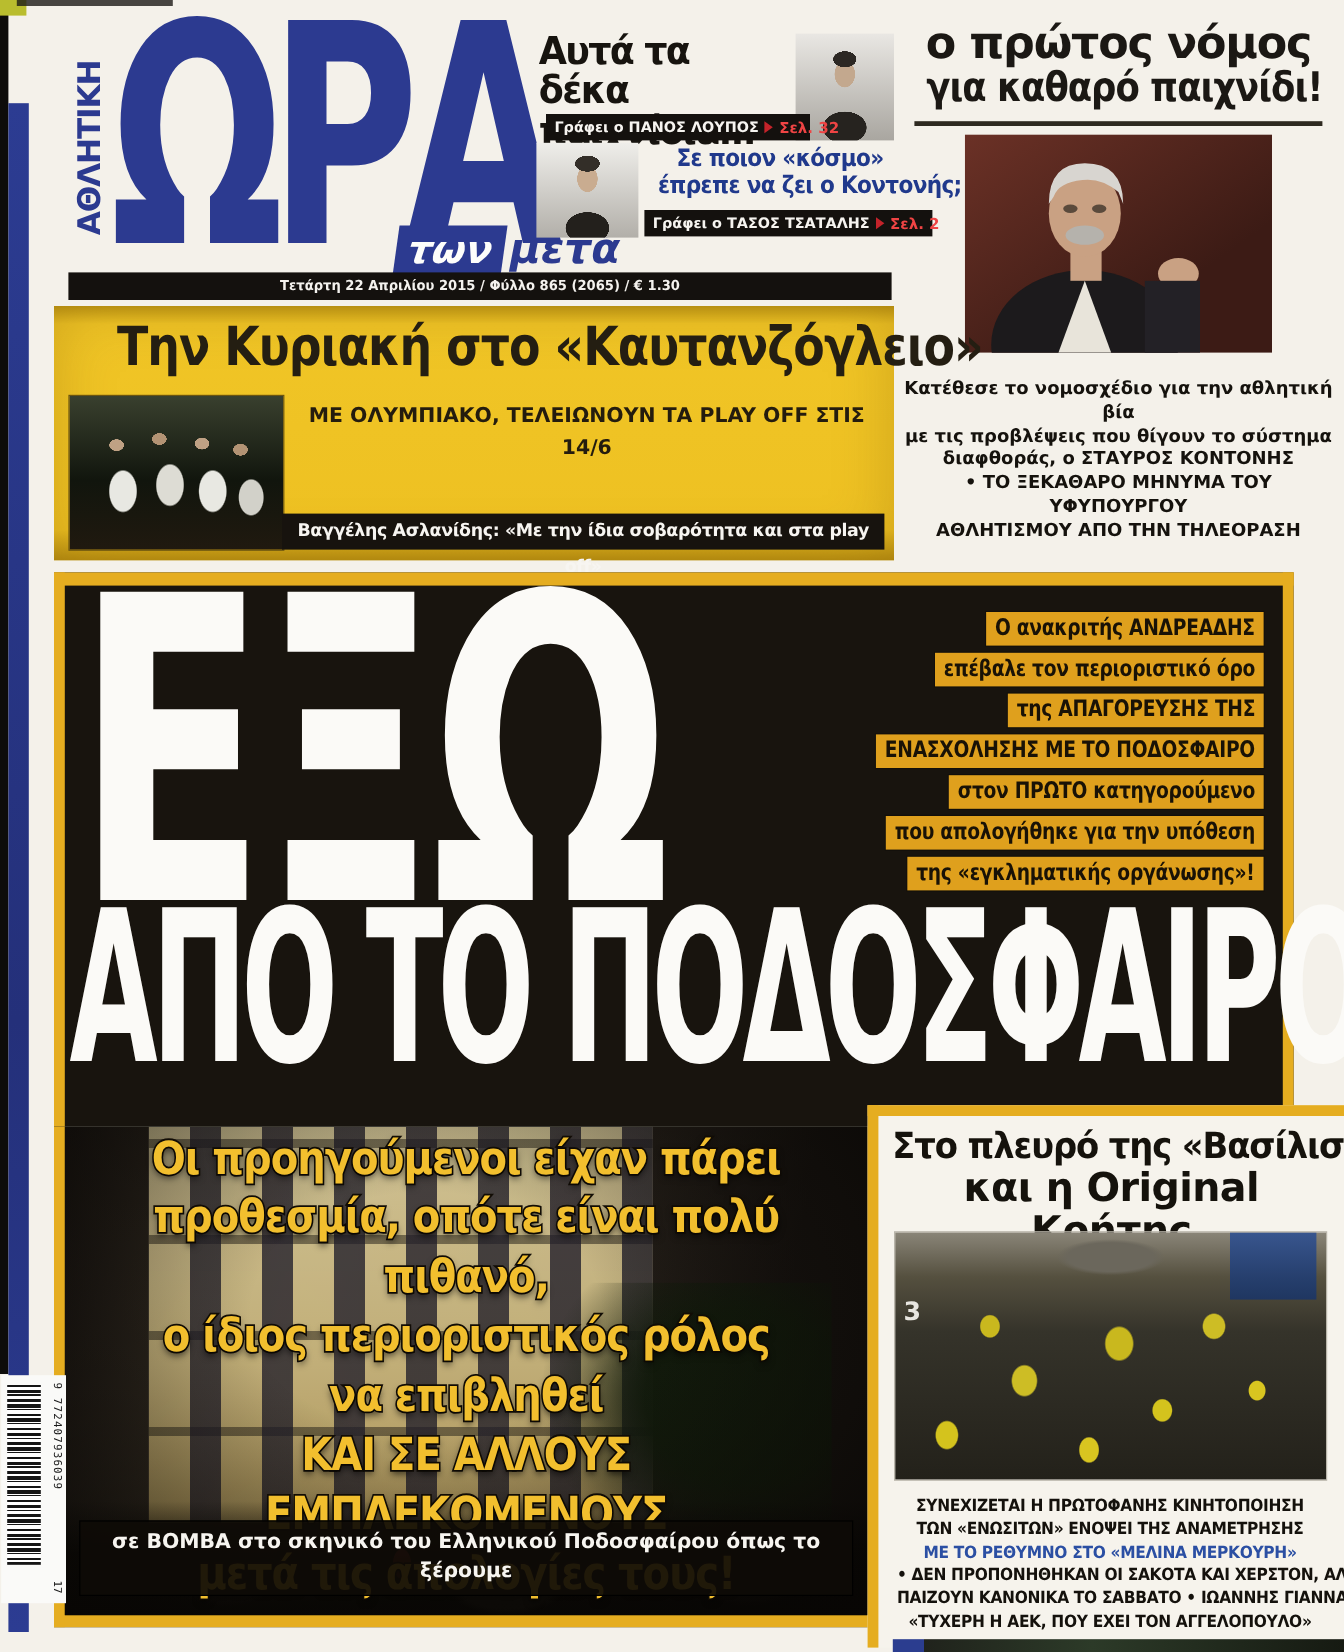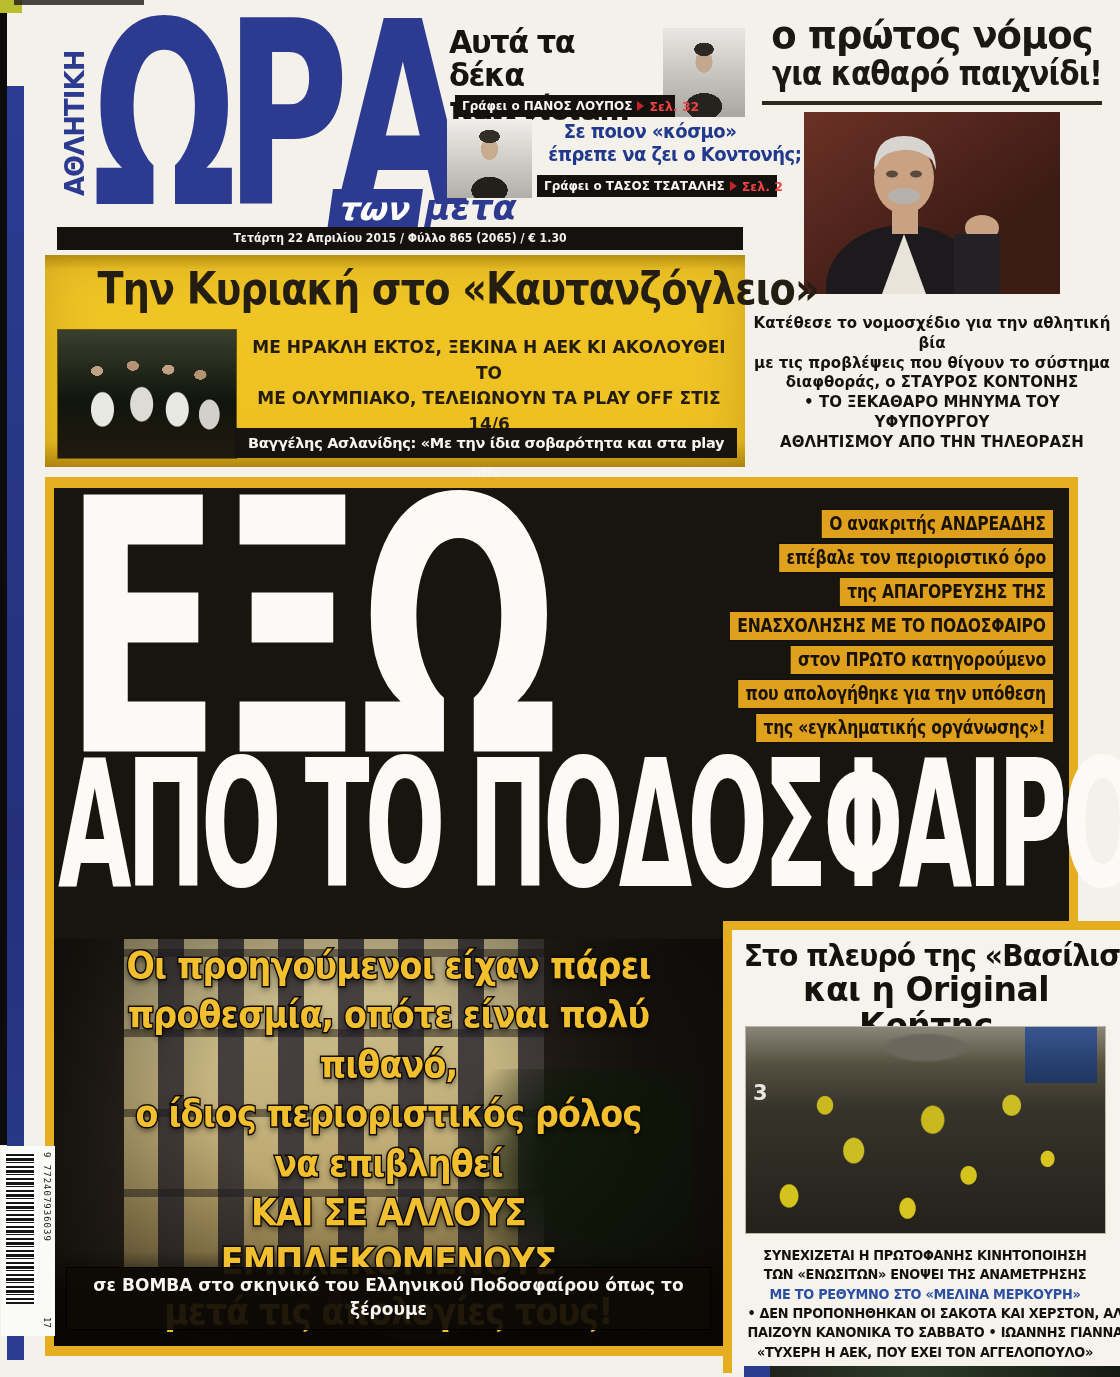--- a/index.html
+++ b/index.html
@@ -234,21 +234,20 @@
       <div>διαφθοράς, ο ΣΤΑΥΡΟΣ ΚΟΝΤΟΝΗΣ</div>
       <div>• ΤΟ ΞΕΚΑΘΑΡΟ ΜΗΝΥΜΑ ΤΟΥ ΥΦΥΠΟΥΡΓΟΥ</div>
       <div>ΑΘΛΗΤΙΣΜΟΥ ΑΠΟ ΤΗΝ ΤΗΛΕΟΡΑΣΗ</div>
     </div>
   </div>
 
   <div class="abs banner">
     <div class="yb-head">Την Κυριακή στο «Καυτανζόγλειο»</div>
     <div class="yb-photo"></div>
     <div class="yb-body">
-      <div>ΜΕ ΗΡΑΚΛΗ ΕΚΤΟΣ, ΞΕΚΙΝΑ Η ΑΕΚ ΚΙ ΑΚΟΛΟΥΘΕΙ ΤΟ</div>
       <div>ΜΕ ΟΛΥΜΠΙΑΚΟ, ΤΕΛΕΙΩΝΟΥΝ ΤΑ PLAY OFF ΣΤΙΣ 14/6</div>
     </div>
     <div class="yb-quote">Βαγγέλης Ασλανίδης: «Με την ίδια σοβαρότητα και στα play off»</div>
   </div>
 
   <div class="abs panel">
     <div class="exo">ΕΞΩ</div>
     <div class="side-wrap">
       <div class="hl-line">Ο ανακριτής ΑΝΔΡΕΑΔΗΣ</div>
       <div class="hl-line">επέβαλε τον περιοριστικό όρο</div>

